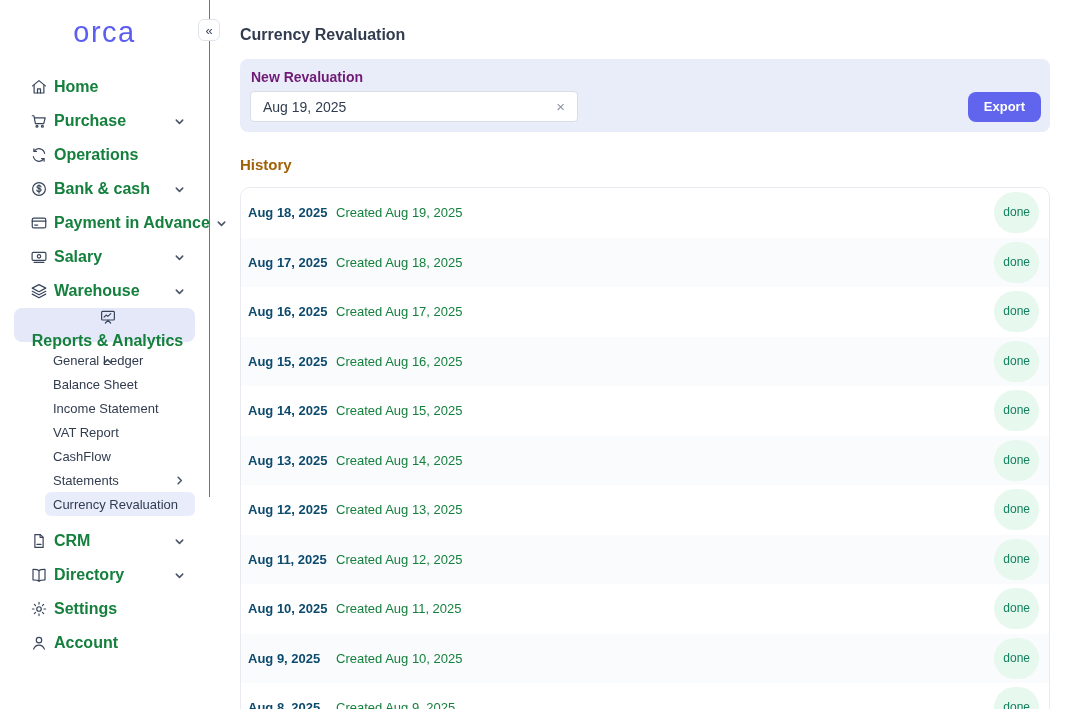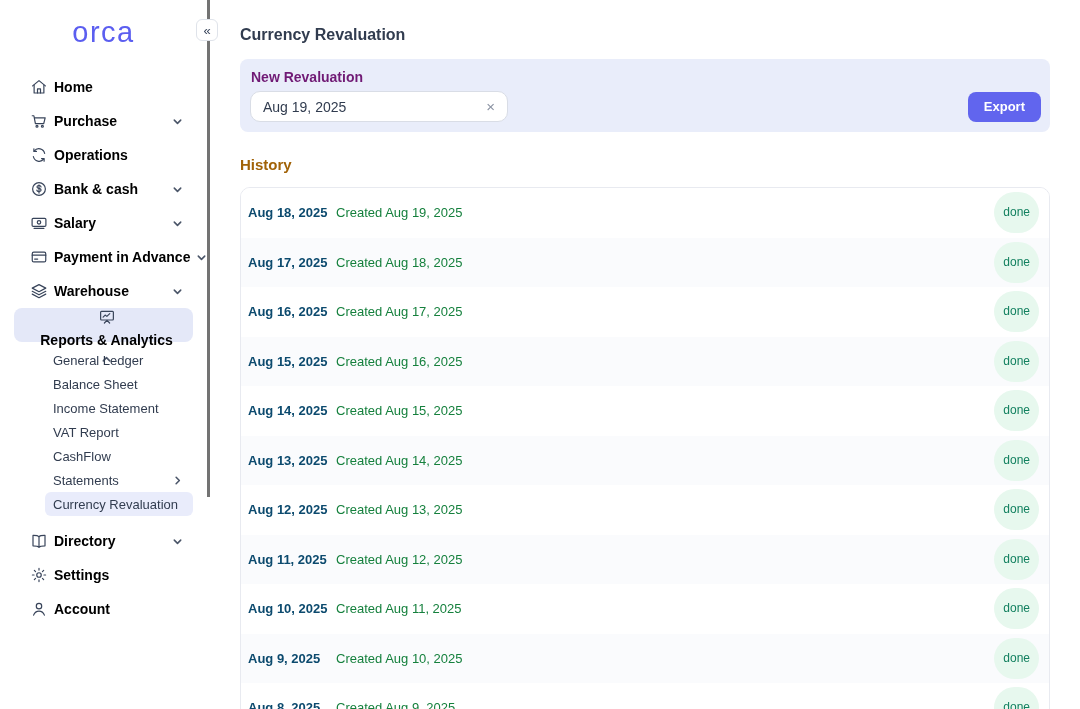--- a/index.html
+++ b/index.html
@@ -1,57 +1,57 @@
 <!DOCTYPE html>
 <html style="--accent: #6165ee; --panel-bg: #e9edfa; --done-text: #12805f; --done-bg: #e7f8ee;"><head>
 <meta charset="utf-8">
 <style>
   * { margin:0; padding:0; box-sizing:border-box; }
   html,body { width:1080px; height:709px; overflow:hidden; background:#fff;
               font-family:"Liberation Sans", sans-serif; }
   .app { display:flex; width:1080px; height:709px; }
 
   
-  .sidebar { width:210px; min-width:210px; height:497px; border-right:3px solid #737373;
+  .sidebar { width:210px; min-width:210px; height:497px; border-right:1px solid #737373;
              position:relative; padding-top:14px; background:#fff; }
   .logo { text-align:center; font-size:29px; color:#5b5ef0; font-weight:500;
           letter-spacing:1.5px; line-height:1; margin-top:4px; }
   .collapse-btn { position:absolute; top:19px; right:-11px; width:22px; height:22px;
                   background:#fff; border:1px solid #dfe3ea; border-radius:6px;
                   display:flex; align-items:center; justify-content:center;
                   color:#3a465c; font-size:13px; line-height:1; z-index:3; cursor:pointer; }
   .nav { margin-top:23px; }
   .nitem { height:34px; margin:0 14px; padding:0 10px 0 16px; border-radius:8px;
            display:flex; align-items:center; gap:6px; cursor:pointer; }
   .nitem.active { background:#e4e8f8;flex-direction:column; }
   .nicon { width:18px; height:18px; display:flex; }
   .nicon svg { width:18px; height:18px; fill:none; stroke:#38445a; stroke-width:1.6;
                stroke-linecap:round; stroke-linejoin:round; }
-  .nlabel { flex:1; font-size:14px; font-weight:600; color:#000000; white-space:nowrap; }
+  .nlabel { flex:1; font-size:16px; font-weight:600; color:#15803d; white-space:nowrap; }
   .nchev { width:11px; height:11px; display:flex; }
   .nchev svg { width:11px; height:11px; fill:none; stroke:#4a5568; stroke-width:1.7;
                stroke-linecap:round; stroke-linejoin:round; }
   .subnav { padding:6px 0 8px; }
   .sitem { height:24px; margin:0 14px 0 45px; padding:0 10px 0 8px; border-radius:6px;
            display:flex; align-items:center; font-size:13px; font-weight:400;
            color:#313c4f; cursor:pointer; white-space:nowrap; }
   .sitem.active { background:#e9ecfb; }
   .schev { margin-left:auto; width:11px; height:11px; display:flex; }
   .schev svg { width:11px; height:11px; fill:none; stroke:#4a5568; stroke-width:1.7;
                stroke-linecap:round; stroke-linejoin:round; }
 
   
   .main { flex:1; padding:26px 30px 0; }
   .page-title { font-size:16px; font-weight:700; color:#313c4f; }
   .panel { margin-top:15px; background:var(--panel-bg,#e9edfa); border-radius:8px;
            padding:8px 9px 10px 10px; }
   .panel-label { font-size:14px; font-weight:700; color:#701a75; margin:2px 0 6px 1px; }
   .panel-controls { display:flex; align-items:center; justify-content:space-between; }
-  .date-field { width:258px; height:31px; background:#fff; border:1px solid #d9dde6;
-                border-radius:10px; display:flex; align-items:center; padding:0 12px;
+  .date-field { width:328px; height:31px; background:#fff; border:1px solid #d9dde6;
+                border-radius:4px; display:flex; align-items:center; padding:0 12px;
                 font-size:14px; color:#313c4f; cursor:text; }
   .clear-icon { margin-left:auto; color:#8b93a3; font-size:15px; line-height:1; cursor:pointer; }
   .export-btn { height:30px; padding:0 16px; background:var(--accent,#6165ee); color:#fff;
                 border:none; border-radius:8px; font-size:13px; font-weight:700;
                 font-family:"Liberation Sans", sans-serif; cursor:pointer; }
   .history-heading { margin-top:24px; font-size:15px; font-weight:700; color:#a16207; }
   .hlist { margin-top:14px; border:1px solid #e8eaf0; border-radius:10px; overflow:hidden;
            background:#fff; }
   .hrow { height:49.5px; display:flex; align-items:center; padding:0 10px 0 7px; background:#fff; }
   .hrow:nth-child(even) { background:#fafbfd; }
@@ -118,41 +118,41 @@
     <span class="nlabel">Bank &amp; cash</span>
     <span class="nchev">
             <svg viewBox="0 0 12 12">
               <polyline points="2.5,4.5 6,8 9.5,4.5"></polyline>
             </svg>
           </span>
   </div>
         <div class="nitem">
     <span class="nicon">
             <svg viewBox="0 0 24 24">
+              <rect x="3" y="5.5" width="18" height="13" rx="2"></rect>
+              <path d="M3 9.5h18"></path>
+              <path d="M6.2 14.8h4"></path>
+            </svg>
+          </span>
+    <span class="nlabel">Payment in Advance</span>
+    <span class="nchev">
+            <svg viewBox="0 0 12 12">
+              <polyline points="2.5,4.5 6,8 9.5,4.5"></polyline>
+            </svg>
+          </span>
+  </div>
+        <div class="nitem">
+    <span class="nicon">
+            <svg viewBox="0 0 24 24">
               <rect x="2.8" y="5.8" width="18.4" height="10.6" rx="1.5"></rect>
               <circle cx="12" cy="11.1" r="2.3"></circle>
               <path d="M5.5 19.2h13"></path>
             </svg>
           </span>
     <span class="nlabel">Salary</span>
-    <span class="nchev">
-            <svg viewBox="0 0 12 12">
-              <polyline points="2.5,4.5 6,8 9.5,4.5"></polyline>
-            </svg>
-          </span>
-  </div>
-        <div class="nitem">
-    <span class="nicon">
-            <svg viewBox="0 0 24 24">
-              <rect x="3" y="5.5" width="18" height="13" rx="2"></rect>
-              <path d="M3 9.5h18"></path>
-              <path d="M6.2 14.8h4"></path>
-            </svg>
-          </span>
-    <span class="nlabel">Payment in Advance</span>
     <span class="nchev">
             <svg viewBox="0 0 12 12">
               <polyline points="2.5,4.5 6,8 9.5,4.5"></polyline>
             </svg>
           </span>
   </div>
         <div class="nitem">
     <span class="nicon">
             <svg viewBox="0 0 24 24">
               <path d="m12 3.5 9 4.7-9 4.7-9-4.7z"></path>
@@ -209,20 +209,35 @@
               <svg viewBox="0 0 12 12">
                 <polyline points="4.5,2.5 8,6 4.5,9.5"></polyline>
               </svg>
             </span>
   </div>
           <div class="sitem active">
     <span class="slabel">Currency Revaluation</span>
 
   </div>
         </div>
+        <div class="nitem">
+    <span class="nicon">
+            <svg viewBox="0 0 24 24">
+              <path d="M6.5 3.5h7.2L17.5 7v13.5h-11z"></path>
+              <path d="M13.5 3.8v3.5h3.6"></path>
+              <path d="M9.3 16.5h5.4"></path>
+            </svg>
+          </span>
+    <span class="nlabel">CRM</span>
+    <span class="nchev">
+            <svg viewBox="0 0 12 12">
+              <polyline points="2.5,4.5 6,8 9.5,4.5"></polyline>
+            </svg>
+          </span>
+  </div>
         <div class="nitem">
     <span class="nicon">
             <svg viewBox="0 0 24 24">
               <path d="M12 6.2C10.8 5 9 4.5 4 4.6v13.8c5 0 6.8.6 8 1.8 1.2-1.2 3-1.8 8-1.8V4.6c-5-.1-6.8.4-8 1.6z"></path>
               <path d="M12 6.2v14"></path>
             </svg>
           </span>
     <span class="nlabel">Directory</span>
     <span class="nchev">
             <svg viewBox="0 0 12 12">

